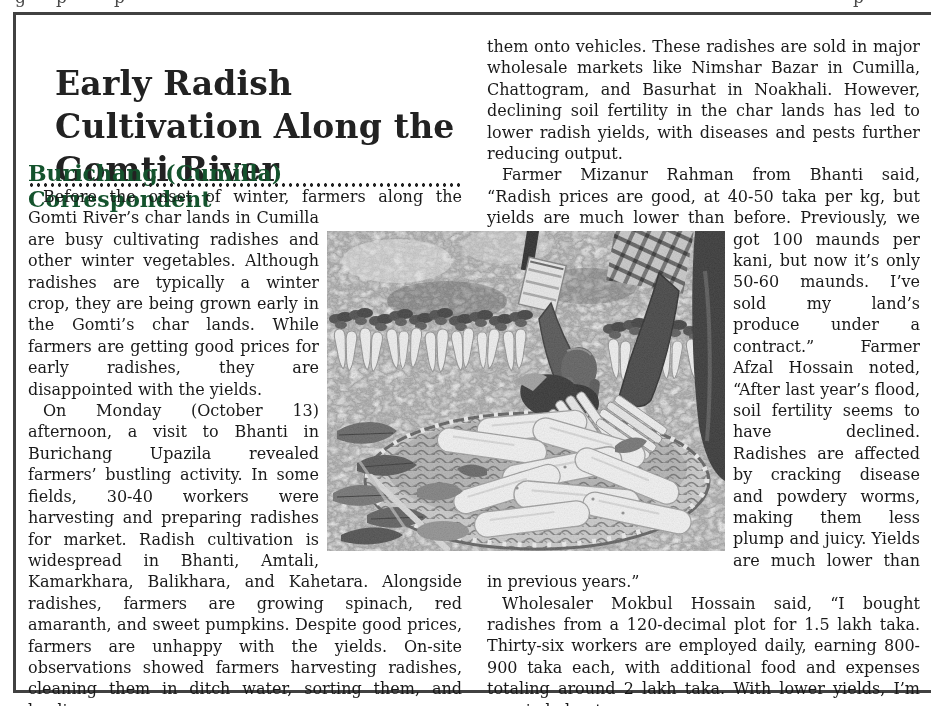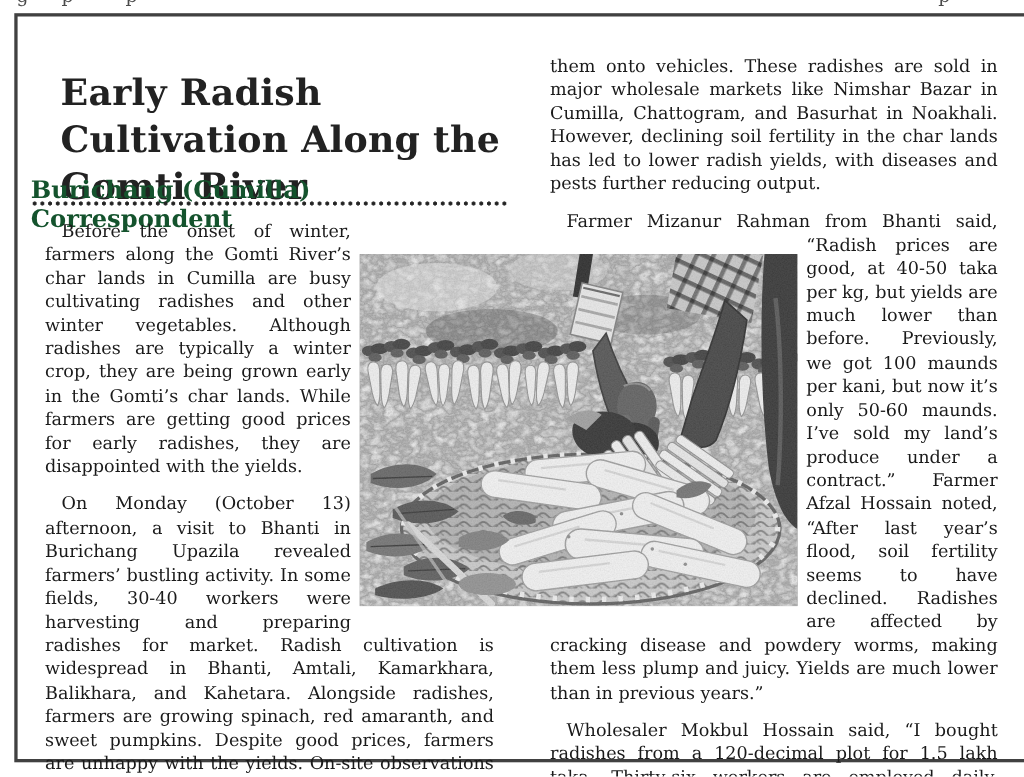--- a/index.html
+++ b/index.html
@@ -28,21 +28,21 @@
     content:"";position:absolute;left:0;right:0;bottom:0;height:4px;
     background-image:radial-gradient(circle,#222 1.6px,transparent 1.9px);
     background-size:7px 4px;background-repeat:repeat-x;
   }
   .col{
     position:absolute;font-size:16px;line-height:21.4px;
     text-align:justify;color:#1a1a1a;
   }
   .col-left{left:28px;top:186px;width:434px;}
   .col-right{left:487px;top:36px;width:433px;}
-  .col p{margin:13px;text-indent:15px;}
+  .col p{margin:0;text-indent:15px;}
   .col p.continuation{text-indent:0;}
   .spacer-left{float:right;width:143px;height:370px;shape-outside:inset(22px 0 0 0);}
   .spacer-right{float:left;width:246px;height:528px;shape-outside:inset(197px 0 0 0);}
 
   .photo{
     position:absolute;left:327px;top:231px;width:398px;height:320px;
     overflow:hidden;background:#9a9a9a;
   }
   .photo svg{display:block;}
 </style>

